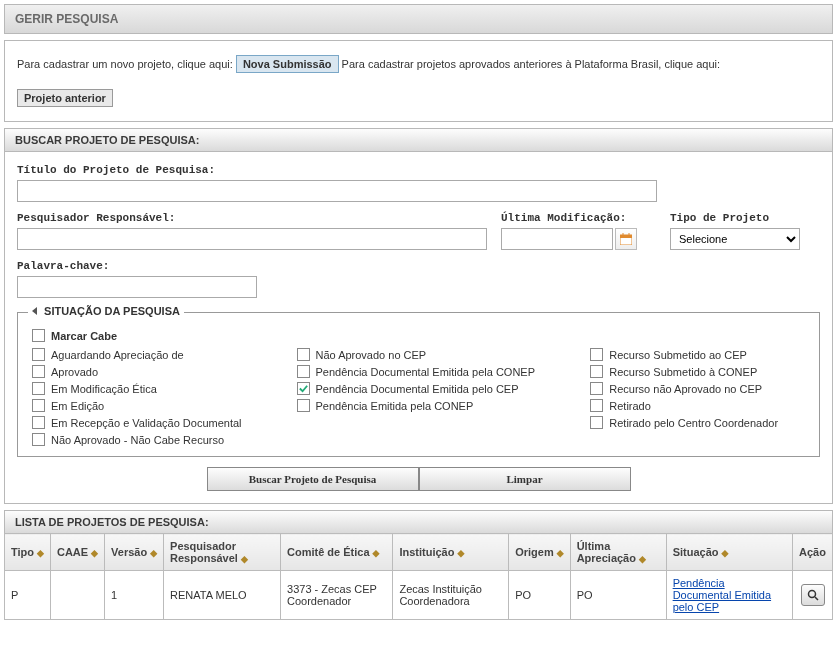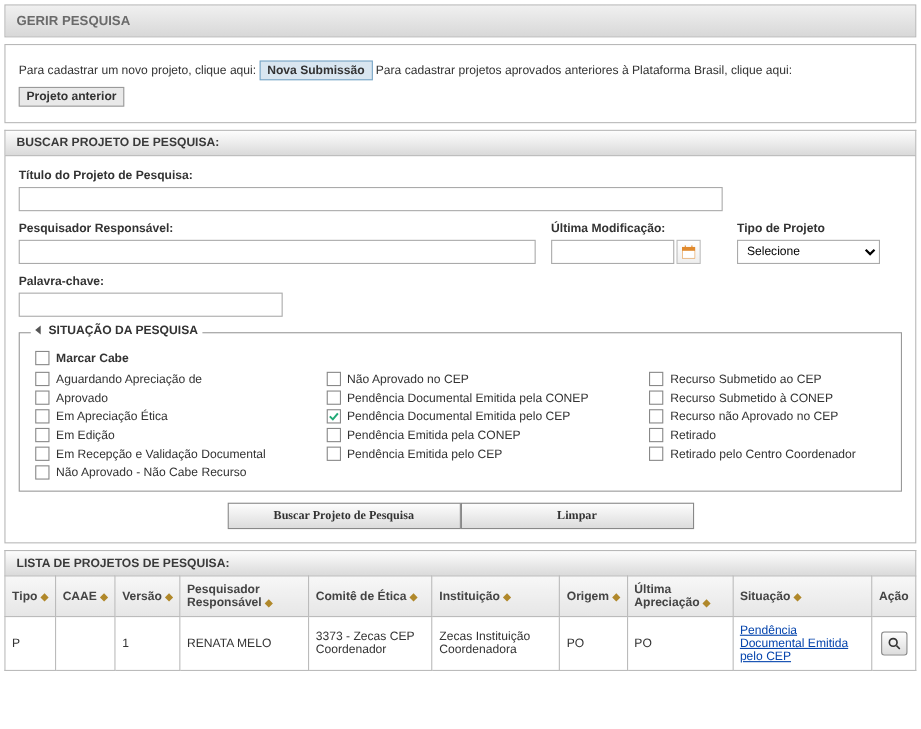--- a/index.html
+++ b/index.html
@@ -65,20 +65,21 @@
   }
   .field {
     display: flex;
     flex-direction: column;
   }
   .field label {
     font-weight: bold;
     font-size: 11px;
     margin-bottom: 4px;
     color: #333;
+    font-family: Liberation Mono, monospace;
   }
   input[type=text], select {
     border: 1px solid #aaa;
     height: 22px;
     padding: 0 4px;
     box-sizing: border-box;
     font-size: 11px;
   }
   select { background: #fff; }
   .cal-icon {
@@ -193,21 +194,21 @@
 <body>
 
 <div class="page-title">GERIR PESQUISA</div>
 
 <div class="section-wrap">
   <div class="cadastrar">
     <span>Para cadastrar um novo projeto, clique aqui:</span>
     <span class="link-btn nova">Nova Submissão</span>
     <span>Para cadastrar projetos aprovados anteriores à Plataforma Brasil, clique aqui:</span>
   </div>
-  <div style="margin-top:6px">
+  <div style="margin-top:16px">
     <span class="link-btn">Projeto anterior</span>
   </div>
 </div>
 
 <div class="section-header">BUSCAR PROJETO DE PESQUISA:</div>
 <div class="section-body">
 
   <div class="form-row">
     <div class="field" style="flex:1">
       <label>Título do Projeto de Pesquisa:</label>
@@ -267,21 +268,21 @@
           <div class="chk">
             <span class="box"></span>
             <span>Aguardando Apreciação de</span>
           </div>
           <div class="chk">
             <span class="box"></span>
             <span>Aprovado</span>
           </div>
           <div class="chk">
             <span class="box"></span>
-            <span>Em Apreciação Ética</span>
+            <span>Em Modificação Ética</span>
           </div>
           <div class="chk">
             <span class="box"></span>
             <span>Em Edição</span>
           </div>
           <div class="chk">
             <span class="box"></span>
             <span>Em Recepção e Validação Documental</span>
           </div>
           <div class="chk">
@@ -302,24 +303,20 @@
             <span class="box checked">
               <svg viewBox="0 0 12 12">
                 <path d="M2 6 L5 9 L10 3" stroke="#2a7" stroke-width="2" fill="none"></path>
               </svg>
             </span>
             <span>Pendência Documental Emitida pelo CEP</span>
           </div>
           <div class="chk">
             <span class="box"></span>
             <span>Pendência Emitida pela CONEP</span>
-          </div>
-          <div class="chk">
-            <span class="box"></span>
-            <span>Pendência Emitida pelo CEP</span>
           </div>
         </div>
       <div class="chk-col" id="chk-col-3" style="width:220px">
           <div class="chk">
             <span class="box"></span>
             <span>Recurso Submetido ao CEP</span>
           </div>
           <div class="chk">
             <span class="box"></span>
             <span>Recurso Submetido à CONEP</span>

